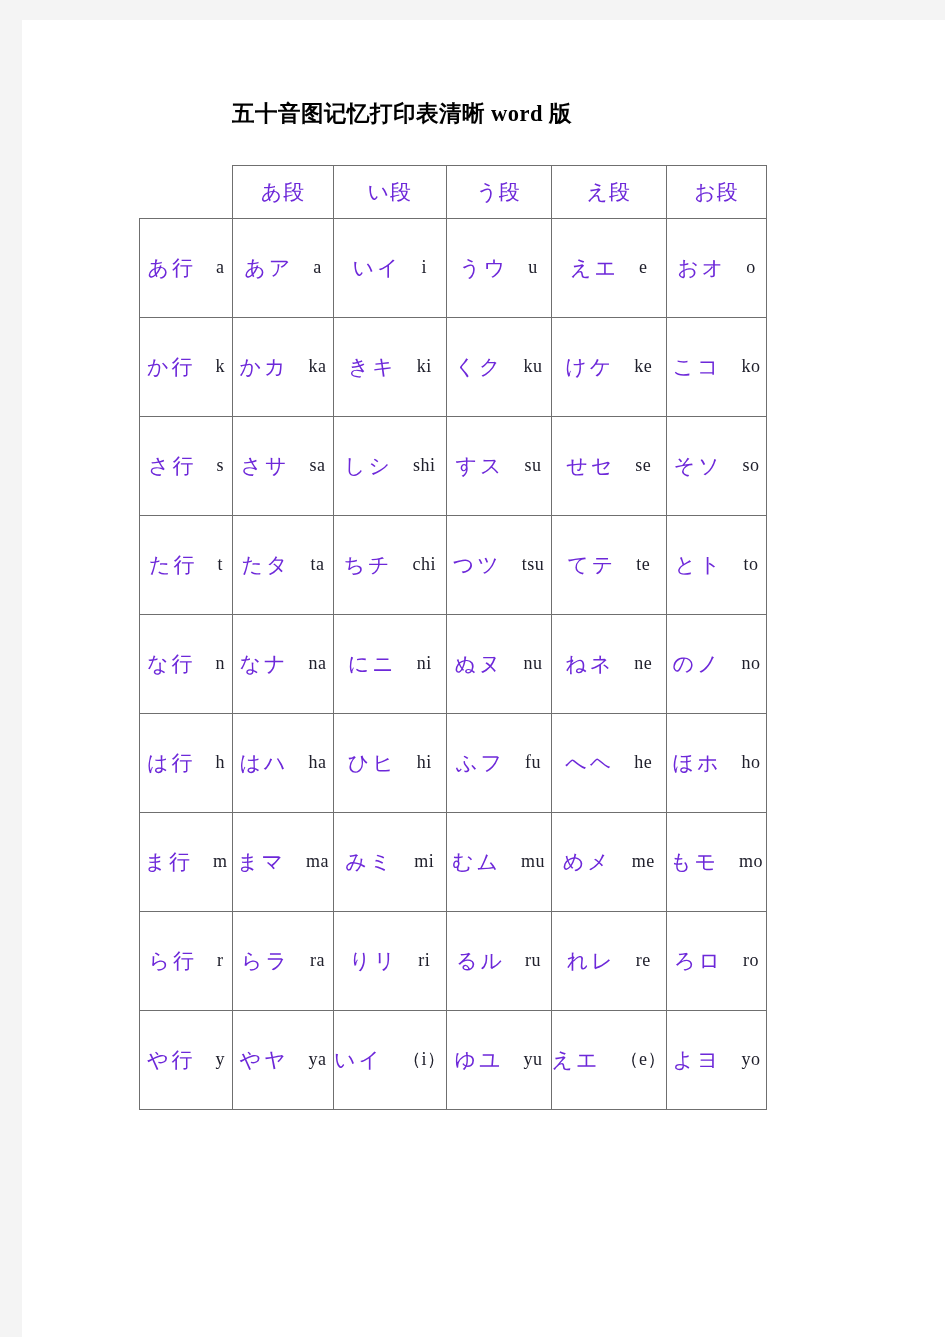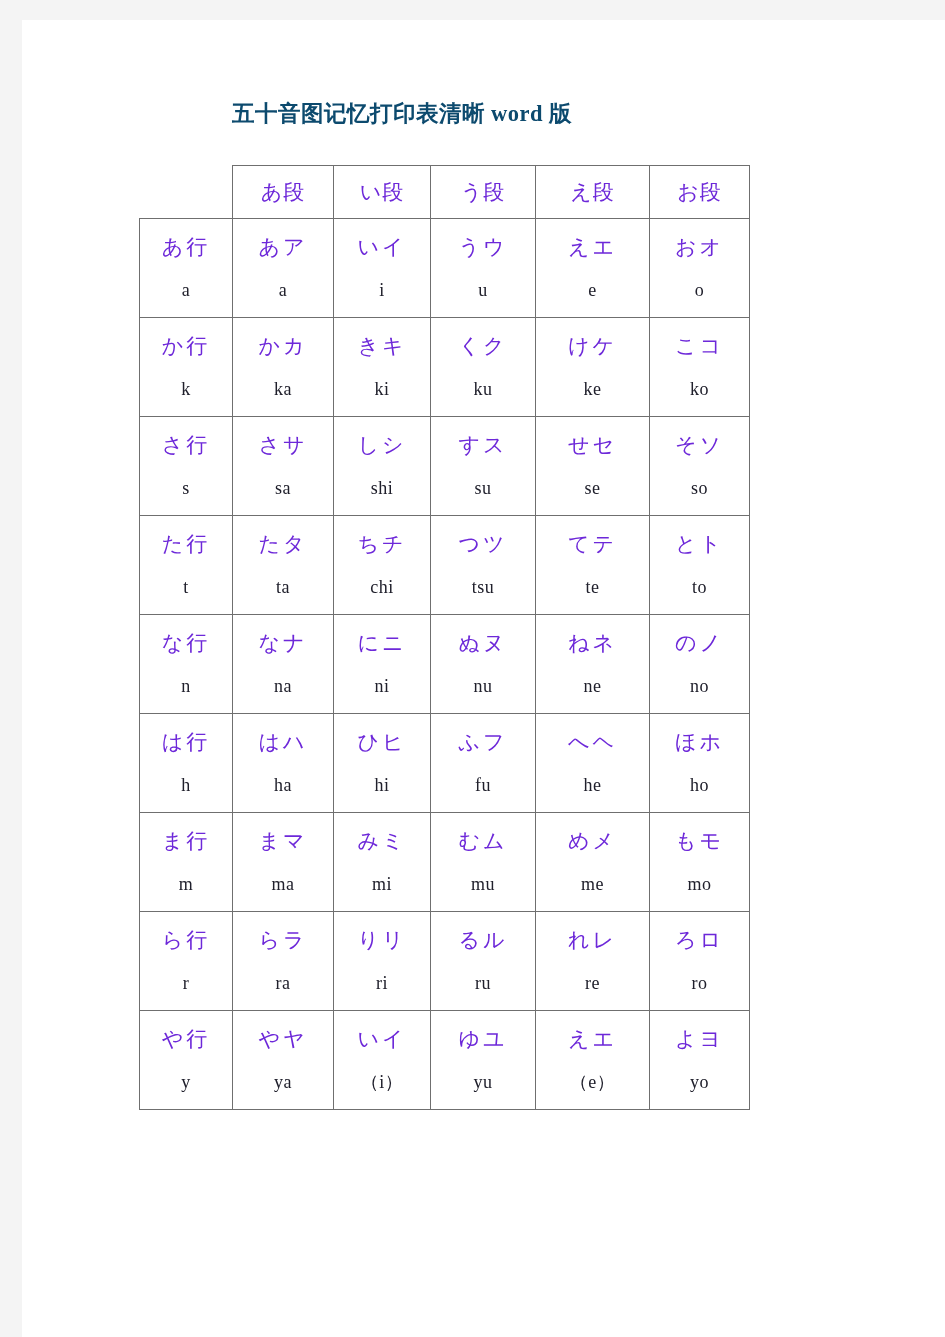--- a/index.html
+++ b/index.html
@@ -23,21 +23,21 @@
     overflow: hidden;
   }
   #doc-title {
     position: absolute;
     left: 0;
     top: 78px;
     width: 760px;
     text-align: center;
     font-size: 22.5px;
     font-weight: bold;
-    color: #0c4a6e;
+    color: #000000;
     letter-spacing: 0.5px;
     white-space: nowrap;
   }
   #kana-table {
     position: absolute;
     left: 117px;
     top: 145px;
     border-collapse: collapse;
     table-layout: fixed;
   }
@@ -77,21 +77,21 @@
     line-height: 1.2;
     color: #20202c;
     font-family: "Liberation Serif", "DejaVu Serif", serif;
     letter-spacing: 0.5px;
   }
   .body-row td {
     height: 98px;
   }
   .cellstack {
     display: flex;
-    flex-direction: column;
+    flex-direction: row;
     justify-content: center;
     align-items: center;
     height: 98px;
     gap: 20px;
   }
   .tail-row td {
     height: 56px;
   }
   .tail-row .kana-line {
     letter-spacing: 2px;

